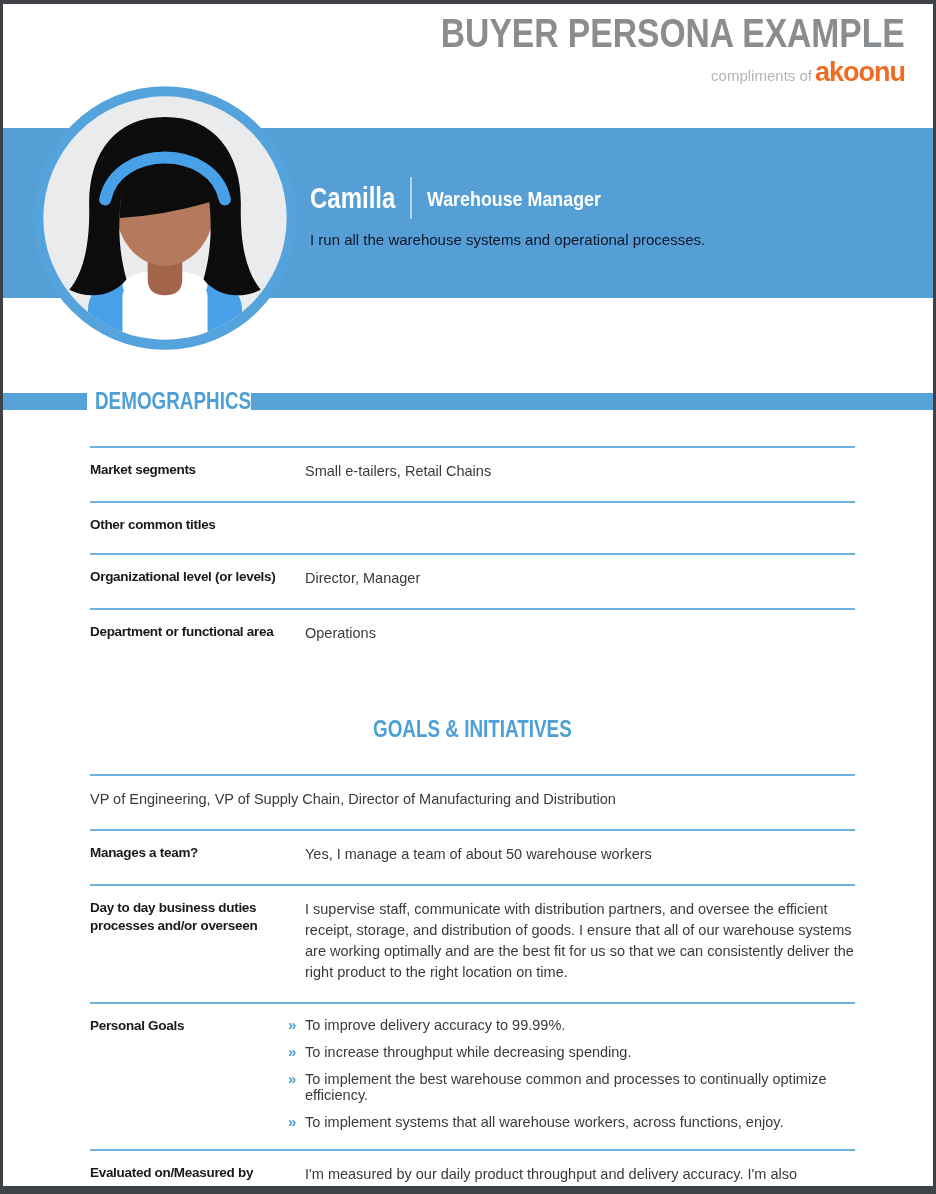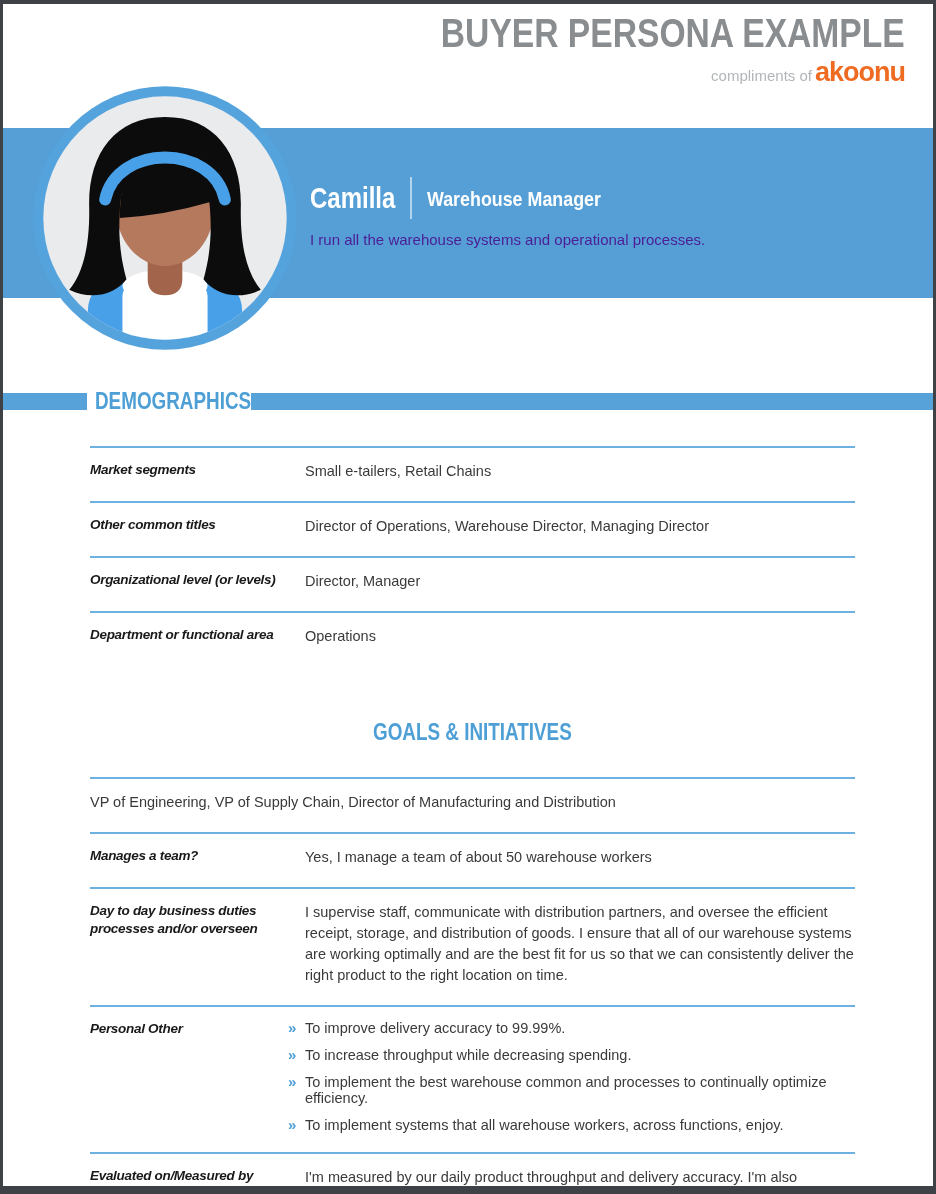--- a/index.html
+++ b/index.html
@@ -33,40 +33,40 @@
   .band{
     position:absolute;left:0;top:124px;width:930px;height:170px;
     background:#559fd6;
   }
   .avatar{position:absolute;left:29px;top:-43px;width:266px;height:266px;}
   .band-text{position:absolute;left:307px;top:49px;}
   .name-row{display:flex;align-items:center;}
   .persona-name{font-size:30px;font-weight:bold;color:#ffffff;line-height:1;}
   .name-divider{width:2px;height:42px;background:rgba(255,255,255,.55);margin:0 15px;}
   .persona-role{font-size:21px;font-weight:bold;color:#ffffff;line-height:1;}
-  .tagline{position:absolute;left:307px;top:103px;font-size:15px;color:#4c1d95;}
+  .tagline{position:absolute;left:307px;top:103px;font-size:15px;color:#0f172a;}
   
   .content{position:absolute;left:0;top:385px;width:930px;}
   .sec-header{display:flex;align-items:center;height:24px;}
   .sec-bar-left{width:84px;height:17px;background:#57a3d9;}
   .sec-title{
     color:#4d9fd6;font-weight:bold;font-size:23px;line-height:24px;
     margin-left:8px;margin-right:6px;
   }
   .sec-bar-right{flex:1;height:17px;background:#57a3d9;}
   .goals-header{margin-top:54px;flex-direction:column;}
   .table{margin:33px 78px 0 87px;}
   .row{
     display:flex;border-top:2px solid #6db1e0;
     padding:13px 0 19px 0;
   }
   .row-label{
     width:203px;padding-right:12px;flex:none;
     font-size:13.5px;font-weight:bold;color:#191919;
-    line-height:18px;letter-spacing:-0.3px;font-style:italic;
+    line-height:18px;letter-spacing:-0.3px;
   }
   .row-value{
     flex:1;font-size:14.5px;color:#3a3a3a;line-height:21px;
   }
   .bullet-item{display:flex;margin-left:-17px;margin-bottom:11px;line-height:16px;}
   .bullet-item:last-child{margin-bottom:0;}
   .bullet-marker{width:17px;flex:none;color:#4d9fd6;font-weight:bold;font-size:15px;line-height:16px;}
   .condense{display:inline-block;white-space:nowrap;}
 </style>
 </head>
@@ -133,21 +133,20 @@
       <span class="sec-bar-right"></span>
     </div>
 
     <div class="table">
       <div class="row">
         <div class="row-label">Market segments</div>
         <div class="row-value">Small e-tailers, Retail Chains</div>
       </div>
       <div class="row">
         <div class="row-label">Other common titles</div>
-        <div class="row-value">Director of Operations, Warehouse Director, Managing Director</div>
       </div>
       <div class="row">
         <div class="row-label">Organizational level (or levels)</div>
         <div class="row-value">Director, Manager</div>
       </div>
       <div class="row">
         <div class="row-label">Department or functional area</div>
         <div class="row-value">Operations</div>
       </div>
     </div>
@@ -164,21 +163,21 @@
       </div>
       <div class="row">
         <div class="row-label">Manages a team?</div>
         <div class="row-value">Yes, I manage a team of about 50 warehouse workers</div>
       </div>
       <div class="row">
         <div class="row-label">Day to day business duties processes and/or overseen</div>
         <div class="row-value">I supervise staff, communicate with distribution partners, and oversee the efficient receipt, storage, and distribution of goods. I ensure that all of our warehouse systems are working optimally and are the best fit for us so that we can consistently deliver the right product to the right location on time.</div>
       </div>
       <div class="row">
-        <div class="row-label">Personal Other</div>
+        <div class="row-label">Personal Goals</div>
         <div class="row-value">
           <div class="bullet-item">
             <span class="bullet-marker">»</span>
             <span>To improve delivery accuracy to 99.99%.</span>
           </div>
           <div class="bullet-item">
             <span class="bullet-marker">»</span>
             <span>To increase throughput while decreasing spending.</span>
           </div>
           <div class="bullet-item">

